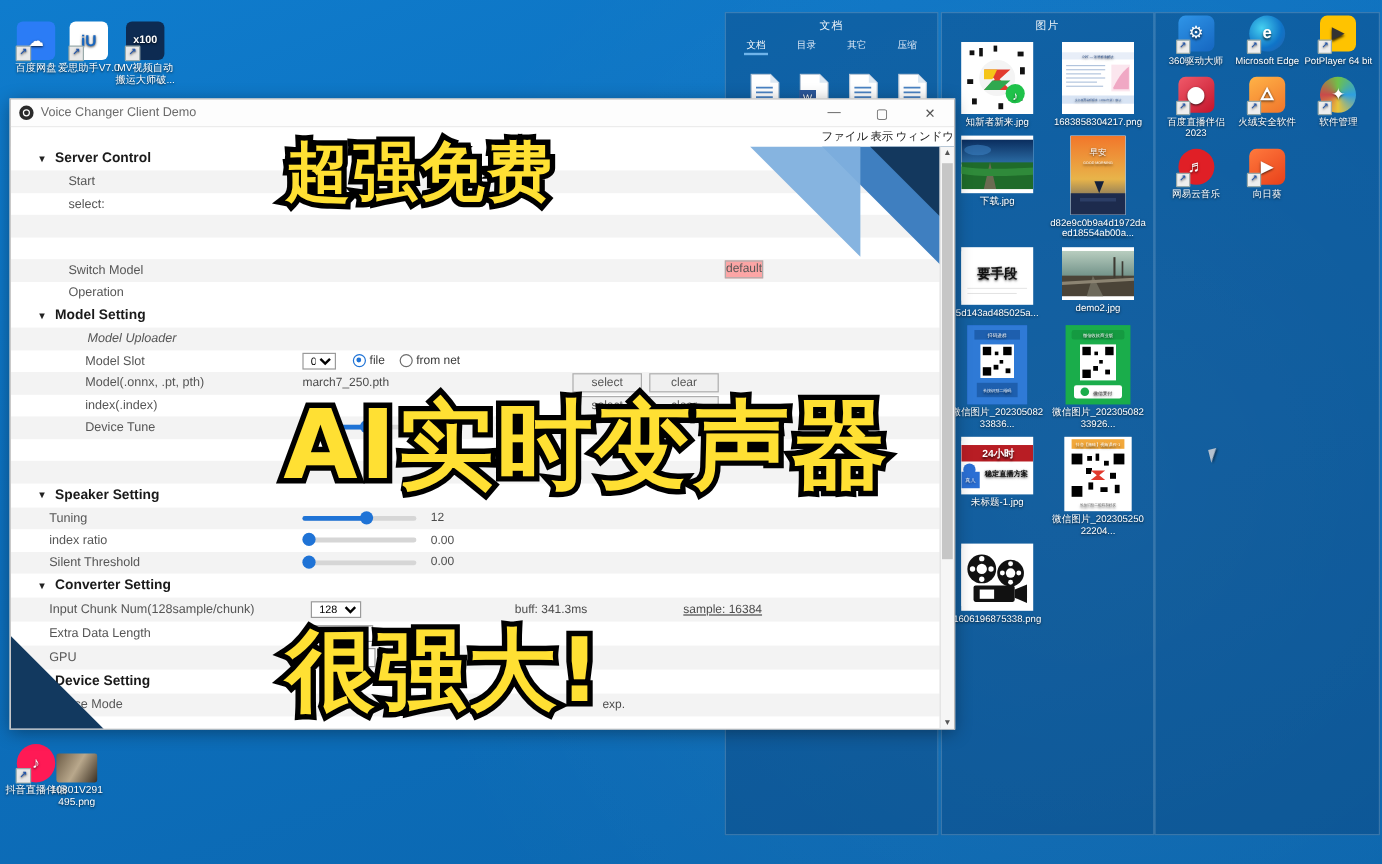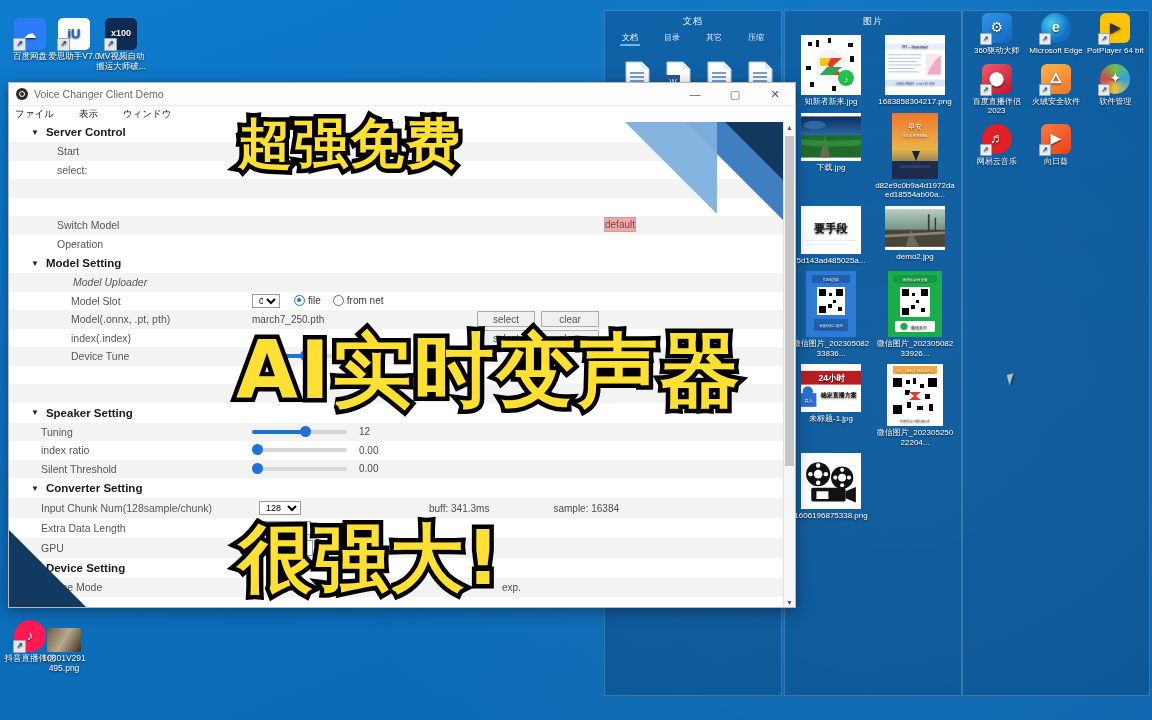--- a/index.html
+++ b/index.html
@@ -49,21 +49,21 @@
 
   
   #app{position:absolute;left:8px;top:82px;width:786px;height:524px;background:#fff;
        border:1px solid #b9b9b9;box-shadow:0 3px 14px rgba(0,0,0,.38);overflow:hidden;}
   #titlebar{height:22px;background:#fdfdfd;border-bottom:1px solid #ececec;display:flex;align-items:center;}
   #titlebar .tbicon{width:12px;height:12px;border-radius:50%;background:#2b2b2b;margin:0 6px 0 7px;position:relative;}
   #titlebar .tbicon:after{content:"";position:absolute;left:3px;top:3px;width:6px;height:6px;border-radius:50%;
                           border:1.5px solid #fff;box-sizing:border-box;}
   #titlebar .tbtitle{font-size:10.5px;color:#6a6a6a;flex:1;}
   .wbtn{width:40px;height:22px;display:flex;align-items:center;justify-content:center;color:#555;font-size:11px;}
-  #menubar{height:16px;display:flex;align-items:center;padding-left:6px;gap:25px;font-size:9.5px;color:#222;}
+  #menubar{height:16px;display:flex;align-items:center;padding-left:6px;gap:2px;font-size:9.5px;color:#222;justify-content:flex-end;}
   #content{position:relative;height:486px;overflow:hidden;background:#fff;}
 
   .sec-head{display:flex;align-items:center;height:20px;font-size:11.5px;font-weight:bold;color:#1a1a1a;padding-left:22px;}
   .sec-head .caret{margin-right:7px;font-size:8px;color:#222;}
   .row{display:flex;align-items:center;height:18.5px;font-size:10.5px;color:#565656;}
   .row.alt{background:#f3f3f3;}
   .row .lbl{width:243px;padding-left:48px;box-sizing:border-box;}
   .row .lbl.ind{padding-left:62px;}
   .row .lbl.ind2{padding-left:32px;}
   .blankrow{height:18.5px;}
@@ -642,21 +642,21 @@
     <div class="sec-head">
       <span class="caret">▼</span>
       <span>Converter Setting</span>
     </div>
     <div class="row alt" style="height:20px;">
       <div class="lbl ind2" style="width:250px;">Input Chunk Num(128sample/chunk)</div>
       <select class="mini" style="width:42px;">
         <option>128</option>
       </select>
       <div class="mono" style="margin-left:128px;">buff: 341.3ms</div>
-      <div class="mono" style="margin-left:64px;">sample: 16384</div>
+      <div class="mono" style="margin-left:80px;text-decoration:underline;">sample: 16384</div>
     </div>
     <div class="row" style="height:20px;">
       <div class="lbl ind2" style="width:250px;">Extra Data Length</div>
       <select class="mini" style="width:52px;">
         <option>32768</option>
       </select>
     </div>
     <div class="row alt" style="height:20px;">
       <div class="lbl ind2" style="width:250px;">GPU</div>
       <input class="txt" style="width: 46px;" value="0">

